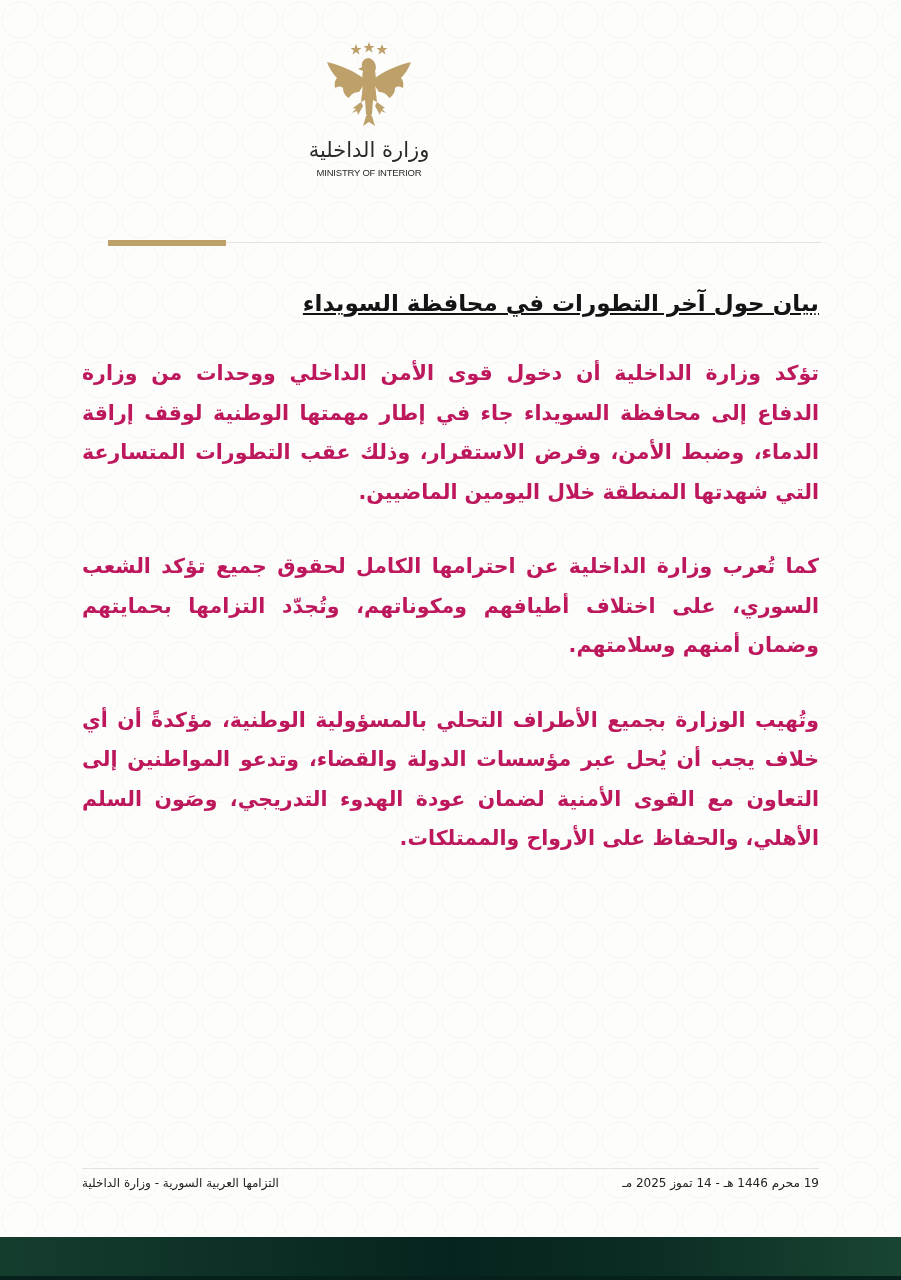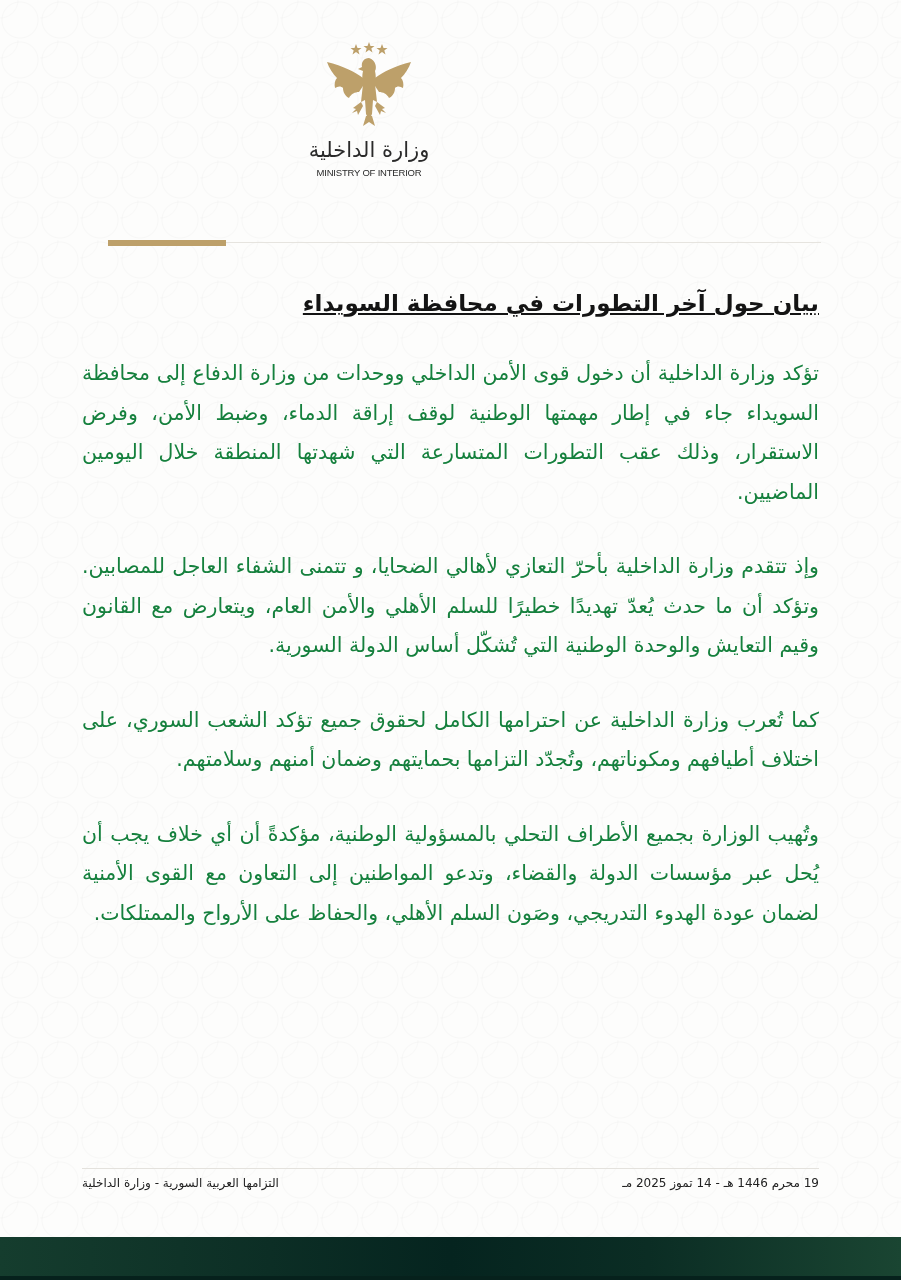--- a/index.html
+++ b/index.html
@@ -33,22 +33,23 @@
     position: absolute; top: 290px; left: 82px; width: 737px;
     direction: rtl; text-align: right;
   }
   .title {
     font-size: 23px; font-weight: bold; margin: 0 0 38px 0; color: #141414;
     font-family: "DejaVu Sans", sans-serif;
     text-decoration: underline;
   }
   .para {
     font-size: 20.5px; line-height: 39.5px; margin: 0 0 35px 0; text-align: justify;
-    text-align-last: right; color: #15803d;
+    text-align-last: right; color: #be185d;
     font-family: "DejaVu Sans", sans-serif;
+    font-weight: bold;
   }
   .footer-rule { position: absolute; top: 1168px; left: 82px; width: 737px; height: 1px; background: #e4e2dd; }
   .footer {
     position: absolute; top: 1176px; left: 82px; width: 737px;
     display: flex; justify-content: space-between; direction: rtl;
     font-size: 12px; color: #222;
   }
   .footer-date { direction: rtl; }
   .bottom-band {
     position: absolute; left: 0; top: 1237px; width: 901px; height: 43px;
@@ -78,21 +79,20 @@
   <div class="ministry-ar">وزارة الداخلية</div>
   <div class="ministry-en">MINISTRY OF INTERIOR</div>
 </div>
 
 <div class="top-rule"></div>
 <div class="gold-bar"></div>
 
 <div class="content">
   <h1 class="title">بيان حول آخر التطورات في محافظة السويداء</h1>
   <p class="para">تؤكد وزارة الداخلية أن دخول قوى الأمن الداخلي ووحدات من وزارة الدفاع إلى محافظة السويداء جاء في إطار مهمتها الوطنية لوقف إراقة الدماء، وضبط الأمن، وفرض الاستقرار، وذلك عقب التطورات المتسارعة التي شهدتها المنطقة خلال اليومين الماضيين.</p>
-  <p class="para">وإذ تتقدم وزارة الداخلية بأحرّ التعازي لأهالي الضحايا، و تتمنى الشفاء العاجل للمصابين. وتؤكد أن ما حدث يُعدّ تهديدًا خطيرًا للسلم الأهلي والأمن العام، ويتعارض مع القانون وقيم التعايش والوحدة الوطنية التي تُشكّل أساس الدولة السورية.</p>
   <p class="para">كما تُعرب وزارة الداخلية عن احترامها الكامل لحقوق جميع تؤكد الشعب السوري، على اختلاف أطيافهم ومكوناتهم، وتُجدّد التزامها بحمايتهم وضمان أمنهم وسلامتهم.</p>
   <p class="para">وتُهيب الوزارة بجميع الأطراف التحلي بالمسؤولية الوطنية، مؤكدةً أن أي خلاف يجب أن يُحل عبر مؤسسات الدولة والقضاء، وتدعو المواطنين إلى التعاون مع القوى الأمنية لضمان عودة الهدوء التدريجي، وصَون السلم الأهلي، والحفاظ على الأرواح والممتلكات.</p>
 </div>
 
 <div class="footer-rule"></div>
 <div class="footer">
   <span class="footer-date">19 محرم 1446 هـ  -  14 تموز 2025 مـ</span>
   <span class="footer-issuer">التزامها العربية السورية - وزارة الداخلية</span>
 </div>
 

